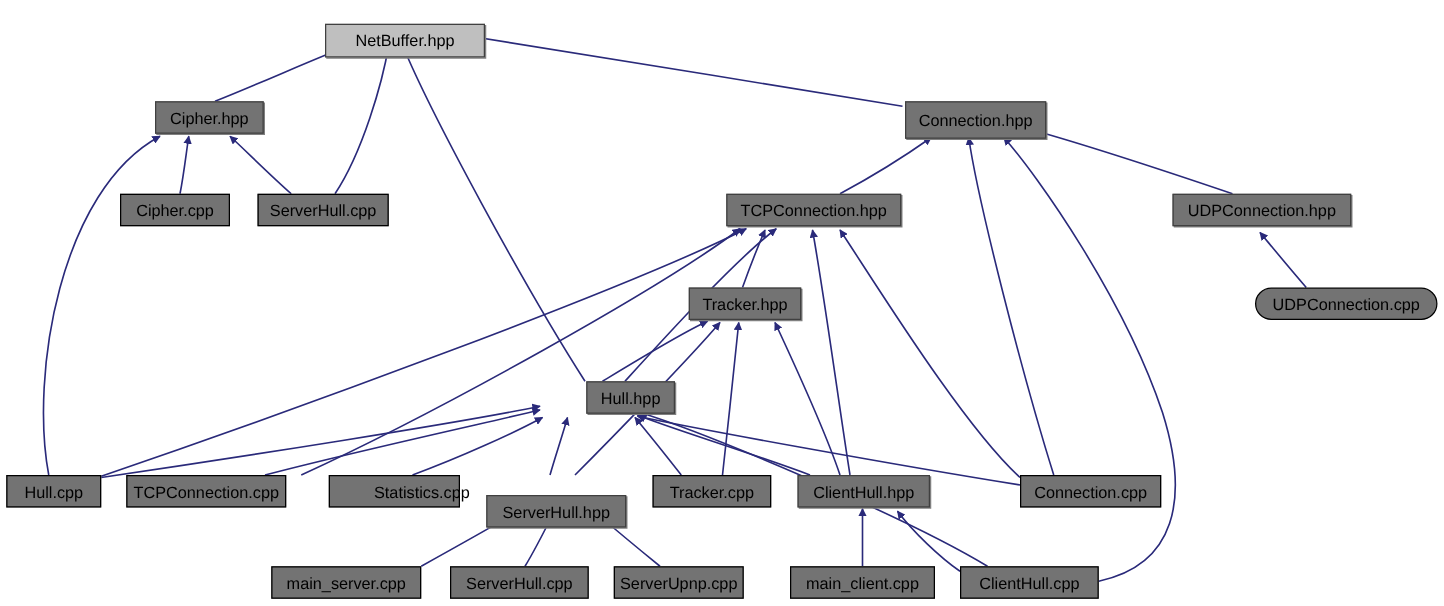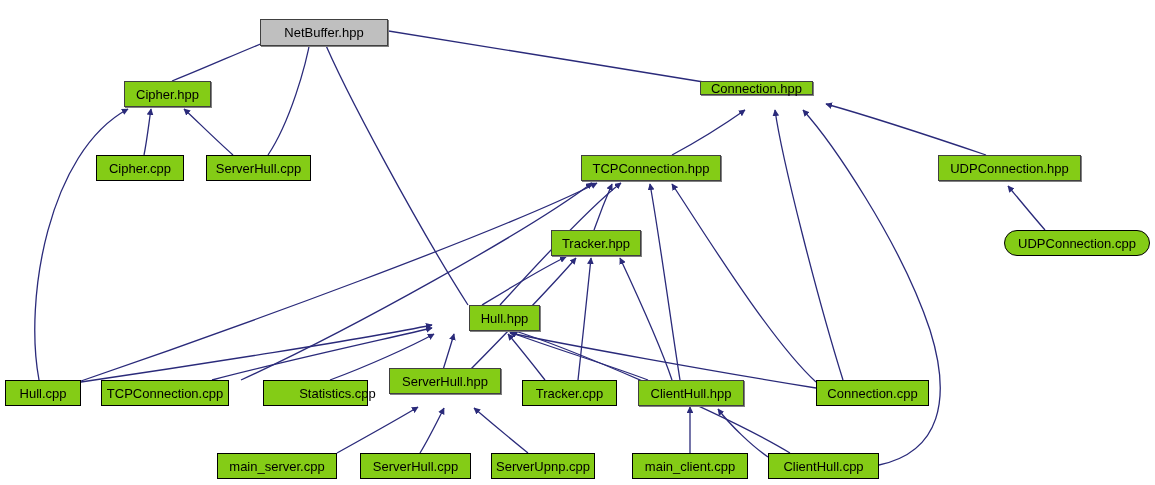--- a/index.html
+++ b/index.html
@@ -1,19 +1,19 @@
 <!DOCTYPE html>
 <html><head>
 <meta charset="utf-8">
 <style>
   html,body{margin:0;padding:0;background:#ffffff;}
   body{font-family:"Liberation Sans", sans-serif;}
   #graph{position:relative;width:1155px;height:485px;background:#ffffff;overflow:hidden;}
   #edges{position:absolute;left:0;top:0;width:1155px;height:485px;}
-  .node{position:absolute;box-sizing:border-box;border:1px solid #000000;background:#84cc16;
+  .node{position:absolute;box-sizing:border-box;border:1px solid #000000;background:#737373;
         display:flex;align-items:center;justify-content:center;white-space:nowrap;
         font-family:"Liberation Sans", sans-serif;font-size:13px;color:#000000;line-height:1;}
   .node.hl{background:#bfbfbf;border-color:#404040;box-shadow:1px 1px 0 0 #808080;}
   .node.hdr{border-color:#404040;box-shadow:1px 1px 0 0 #808080;}
   .node span{pointer-events:none;}
 </style>
 </head>
 <body>
 
 <div id="graph">
@@ -61,21 +61,21 @@
         <path d="M 768,457 C 752,446 730,425 718,409" marker-end="url(#arrow)"></path>
       </g>
   </svg>
   <div id="node-layer">
       <div class="node hl" style="left: 260px; top: 19px; width: 128px; height: 27px;">
         <span>NetBuffer.hpp</span>
       </div>
       <div class="node hdr" style="left: 124px; top: 81px; width: 87px; height: 26px;">
         <span>Cipher.hpp</span>
       </div>
-      <div class="node hdr" style="left: 700px; top: 81px; width: 113px; height: 14px; align-items: center;">
+      <div class="node hdr" style="left: 724px; top: 81px; width: 113px; height: 30px; align-items: center;">
         <span>Connection.hpp</span>
       </div>
       <div class="node" style="left: 96px; top: 155px; width: 88px; height: 26px; text-align: right;">
         <span>Cipher.cpp</span>
       </div>
       <div class="node" style="left: 206px; top: 155px; width: 105px; height: 26px;">
         <span>ServerHull.cpp</span>
       </div>
       <div class="node hdr" style="left: 581px; top: 155px; width: 140px; height: 26px;">
         <span>TCPConnection.hpp</span>
@@ -94,21 +94,21 @@
       </div>
       <div class="node" style="left: 5px; top: 380px; width: 76px; height: 26px;">
         <span>Hull.cpp</span>
       </div>
       <div class="node" style="left: 101px; top: 380px; width: 128px; height: 26px;">
         <span>TCPConnection.cpp</span>
       </div>
       <div class="node" style="left: 263px; top: 380px; width: 105px; height: 26px; padding-left: 44px;">
         <span>Statistics.cpp</span>
       </div>
-      <div class="node hdr" style="left: 389px; top: 368px; width: 112px; height: 26px;">
+      <div class="node hdr" style="left: 389px; top: 396px; width: 112px; height: 26px;">
         <span>ServerHull.hpp</span>
       </div>
       <div class="node" style="left: 522px; top: 380px; width: 95px; height: 26px; align-items: center;">
         <span>Tracker.cpp</span>
       </div>
       <div class="node hdr" style="left: 638px; top: 380px; width: 106px; height: 26px;">
         <span>ClientHull.hpp</span>
       </div>
       <div class="node" style="left: 816px; top: 380px; width: 113px; height: 26px;">
         <span>Connection.cpp</span>

